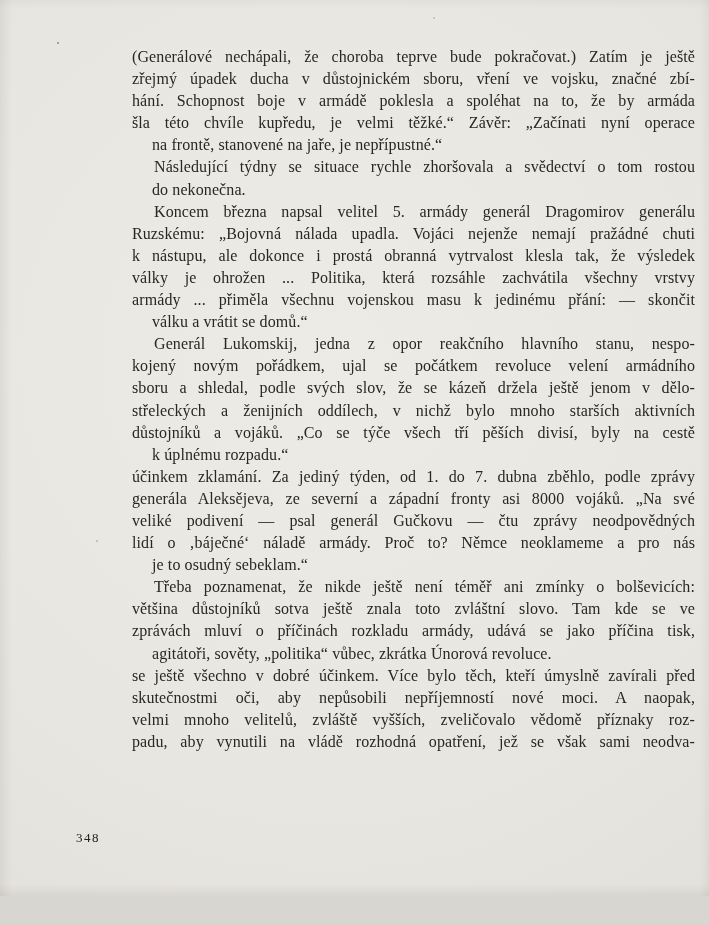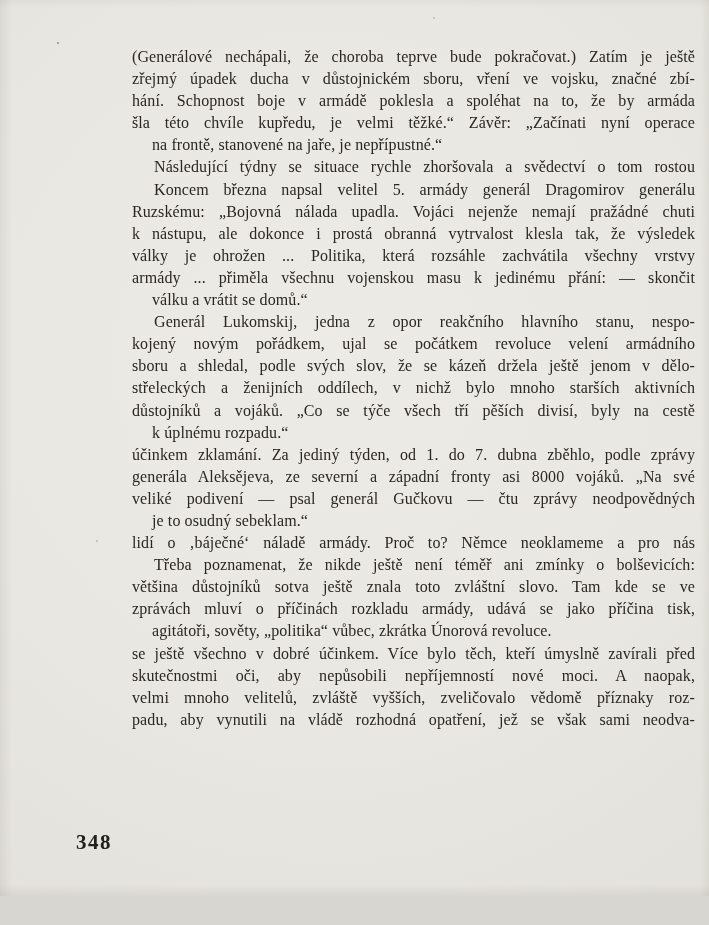--- a/index.html
+++ b/index.html
@@ -43,22 +43,22 @@
     text-align-last: left;
     margin-left: 20px;
   }
   .line.indent {
     text-indent: 22px;
   }
   .page-number {
     position: absolute;
     left: 76px;
     top: 830px;
-    font-size: 21px;
-    font-weight: bold;
+    font-size: 13px;
+    font-weight: normal;
     letter-spacing: 1.5px;
     color: #23211d;
   }
   .speck {
     position: absolute;
     border-radius: 50%;
     background: rgba(70, 65, 58, 0.55);
   }
   .speck.s1 { left: 57px; top: 42px; width: 2px; height: 2px; }
   .speck.s2 { left: 433px; top: 17px; width: 2px; height: 2px; background: rgba(70,65,58,0.25); }
@@ -68,37 +68,38 @@
 <body>
 
 <div class="page">
   <div class="text-block">
       <div class="line">(Generálové nechápali, že choroba teprve bude pokračovat.) Zatím je ještě</div>
       <div class="line">zřejmý úpadek ducha v důstojnickém sboru, vření ve vojsku, značné zbí-</div>
       <div class="line">hání. Schopnost boje v armádě poklesla a spoléhat na to, že by armáda</div>
       <div class="line">šla této chvíle kupředu, je velmi těžké.“ Závěr: „Začínati nyní operace</div>
       <div class="line para-end">na frontě, stanovené na jaře, je nepřípustné.“</div>
       <div class="line indent">Následující týdny se situace rychle zhoršovala a svědectví o tom rostou</div>
+      <div class="line para-end">do nekonečna.</div>
       <div class="line indent">Koncem března napsal velitel 5. armády generál Dragomirov generálu</div>
       <div class="line">Ruzskému: „Bojovná nálada upadla. Vojáci nejenže nemají pražádné chuti</div>
       <div class="line">k nástupu, ale dokonce i prostá obranná vytrvalost klesla tak, že výsledek</div>
       <div class="line">války je ohrožen ... Politika, která rozsáhle zachvátila všechny vrstvy</div>
       <div class="line">armády ... přiměla všechnu vojenskou masu k jedinému přání: — skončit</div>
       <div class="line para-end">válku a vrátit se domů.“</div>
       <div class="line indent">Generál Lukomskij, jedna z opor reakčního hlavního stanu, nespo-</div>
       <div class="line">kojený novým pořádkem, ujal se počátkem revoluce velení armádního</div>
       <div class="line">sboru a shledal, podle svých slov, že se kázeň držela ještě jenom v dělo-</div>
       <div class="line">střeleckých a ženijních oddílech, v nichž bylo mnoho starších aktivních</div>
       <div class="line">důstojníků a vojáků. „Co se týče všech tří pěších divisí, byly na cestě</div>
       <div class="line para-end">k úplnému rozpadu.“</div>
       <div class="line">účinkem zklamání. Za jediný týden, od 1. do 7. dubna zběhlo, podle zprávy</div>
       <div class="line">generála Aleksějeva, ze severní a západní fronty asi 8000 vojáků. „Na své</div>
       <div class="line">veliké podivení — psal generál Gučkovu — čtu zprávy neodpovědných</div>
+      <div class="line">lidí o ‚báječné‘ náladě armády. Proč to? Němce neoklameme a pro nás</div>
       <div class="line para-end">je to osudný sebeklam.“</div>
-      <div class="line">lidí o ‚báječné‘ náladě armády. Proč to? Němce neoklameme a pro nás</div>
       <div class="line indent">Třeba poznamenat, že nikde ještě není téměř ani zmínky o bolševicích:</div>
       <div class="line">většina důstojníků sotva ještě znala toto zvláštní slovo. Tam kde se ve</div>
       <div class="line">zprávách mluví o příčinách rozkladu armády, udává se jako příčina tisk,</div>
       <div class="line para-end">agitátoři, sověty, „politika“ vůbec, zkrátka Únorová revoluce.</div>
       <div class="line">se ještě všechno v dobré účinkem. Více bylo těch, kteří úmyslně zavírali před</div>
       <div class="line">skutečnostmi oči, aby nepůsobili nepříjemností nové moci. A naopak,</div>
       <div class="line">velmi mnoho velitelů, zvláště vyšších, zveličovalo vědomě příznaky roz-</div>
       <div class="line">padu, aby vynutili na vládě rozhodná opatření, jež se však sami neodva-</div>
     </div>
   <div class="page-number">348</div>

